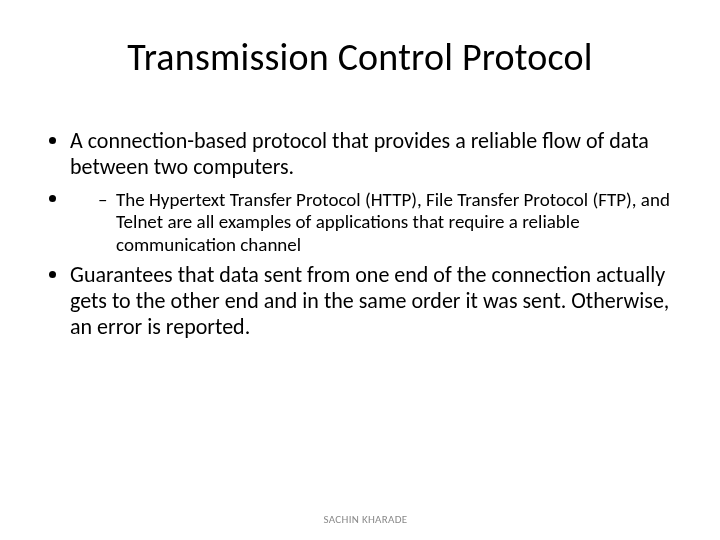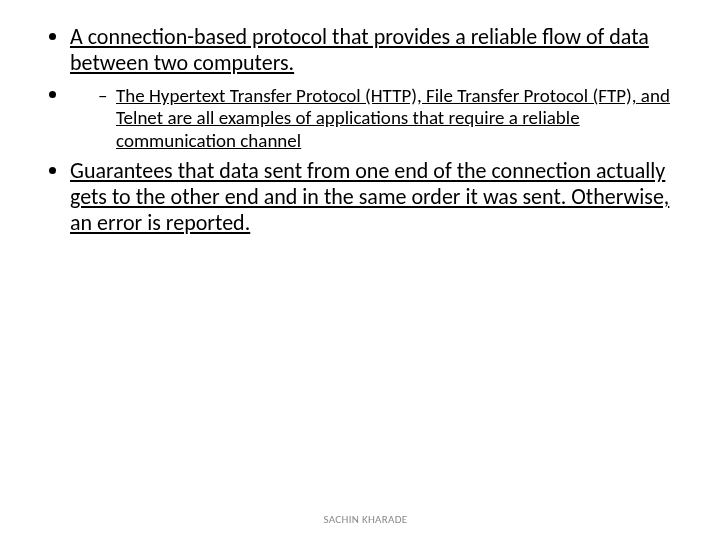--- a/index.html
+++ b/index.html
@@ -24,21 +24,20 @@
       letter-spacing: 0.2px;
     }
     ul.level1 {
       list-style: disc;
       padding-left: 26px;
       font-size: 22px;
       line-height: 1.18;
     }
     ul.level1 > li {
       margin-bottom: 6px;
-      text-decoration: underline;
     }
     ul.level1 > li.gap {
     }
     ul.level2 {
       list-style: none;
       padding-left: 28px;
       font-size: 19px;
       line-height: 1.18;
       margin-top: 6px;
     }
@@ -60,20 +59,21 @@
       text-align: center;
       font-size: 11px;
       color: #8a8a8a;
       letter-spacing: 0.3px;
     }
   </style>
 </head>
 <body>
 
 <div class="slide">
+  <h1 class="title">Transmission Control Protocol</h1>
 
   <ul class="level1">
     <li>A connection-based protocol that provides a reliable flow of data between two computers.</li>
     <li>
       <ul class="level2">
         <li>The Hypertext Transfer Protocol (HTTP), File Transfer Protocol (FTP), and Telnet are all examples of applications that require a reliable communication channel</li>
       </ul>
     </li>
     <li class="gap">Guarantees that data sent from one end of the connection actually gets to the other end and in the same order it was sent. Otherwise, an error is reported.</li>
   </ul>

